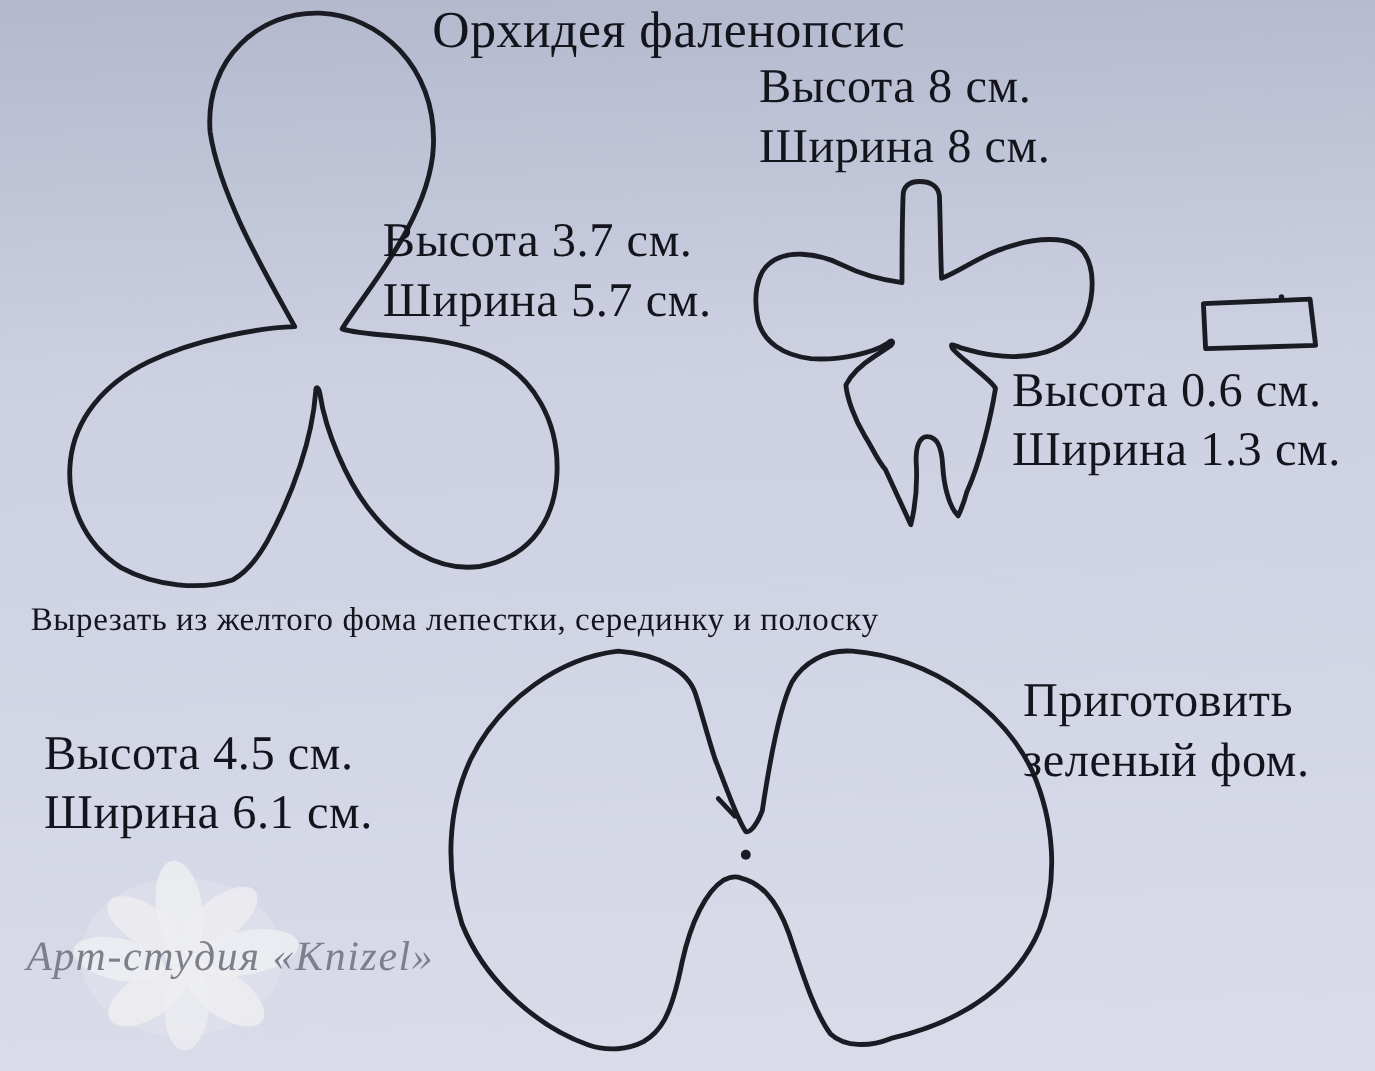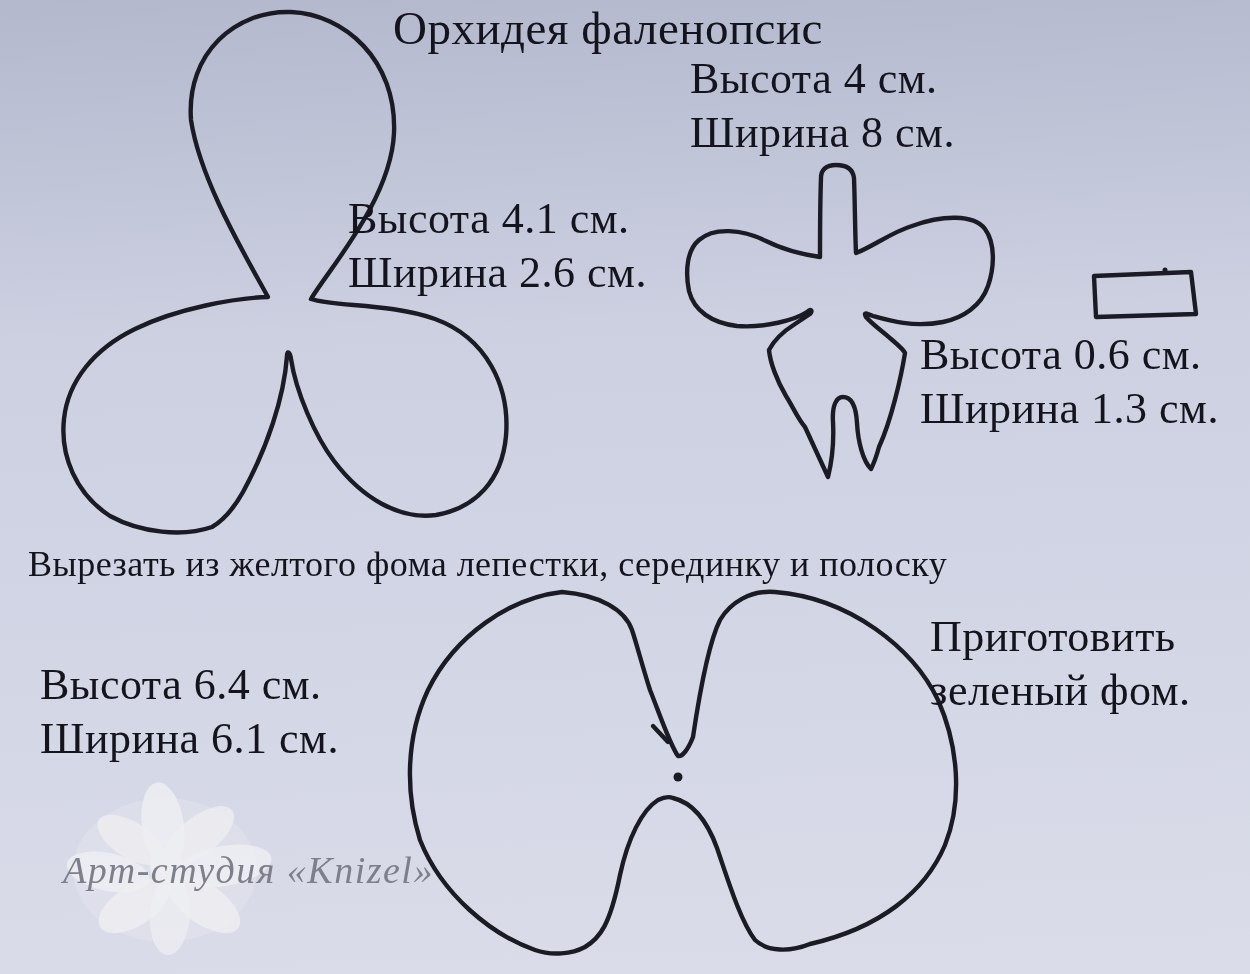--- a/index.html
+++ b/index.html
@@ -33,32 +33,31 @@
     line-height: 54px;
     text-align: left;
     letter-spacing: 0.5px;
     white-space: nowrap;
   }
   .label div { white-space: nowrap; }
   #t-title       { left: 393px; top: 0px;   font-size: 47px; line-height: 56px; }
   #t-mid-flower  { left: 690px; top: 52px;  width: 340px; }
   #t-large-petal { left: 348px; top: 192px; width: 350px; }
   #t-strip       { left: 920px; top: 328px; width: 340px; }
-  #t-instruction { left: 28px;  top: 536px; font-size: 36px; line-height: 56px; text-align:left; }
+  #t-instruction { left: 28px;  top: 536px; font-size: 30px; line-height: 56px; text-align:left; }
   #t-wide-petal  { left: 40px;  top: 658px; width: 350px; }
   #t-note        { left: 930px; top: 610px; width: 322px; }
   #t-watermark {
     left: 24px; top: 846px;
     font-size: 38px;
     line-height: 48px;
     font-style: italic;
     letter-spacing: 1.5px;
     color: var(--watermark-text,#7d7f8a);
     white-space: nowrap;
-    margin-left: 39px;
   }
   .petal { fill: #fcfbf8; stroke: none; }
 </style>
 </head>
 <body>
 
 <div class="page">
 
   <svg class="drawing" width="1250" height="974" viewBox="0 0 1250 974">
 
@@ -150,38 +149,38 @@
       C 670,745 660,715 650,690
       C 642,665 637,645 632,630
       C 625,610 600,595 562,592 Z"></path>
     <path class="ink" d="M 653,726 L 668,742"></path>
     <circle class="ink-fill" cx="678" cy="777" r="4.5"></circle>
   </svg>
 
   <div class="label" id="t-title">Орхидея фаленопсис</div>
 
   <div class="label" id="t-mid-flower">
-    <div>Высота 4 см.</div>
+    <div>Высота 8 см.</div>
     <div>Ширина 8 см.</div>
   </div>
 
   <div class="label" id="t-large-petal">
-    <div>Высота 4.1 см.</div>
-    <div>Ширина 2.6 см.</div>
+    <div>Высота 3.7 см.</div>
+    <div>Ширина 5.7 см.</div>
   </div>
 
   <div class="label" id="t-strip">
     <div>Высота 0.6 см.</div>
     <div>Ширина 1.3 см.</div>
   </div>
 
   <div class="label" id="t-instruction">Вырезать из желтого фома лепестки, серединку и полоску</div>
 
   <div class="label" id="t-wide-petal">
-    <div>Высота 6.4 см.</div>
+    <div>Высота 4.5 см.</div>
     <div>Ширина 6.1 см.</div>
   </div>
 
   <div class="label" id="t-note">
     <div>Приготовить</div>
     <div>зеленый фом.</div>
   </div>
 
   <div class="label" id="t-watermark">Арт-студия «Knizel»</div>
 

